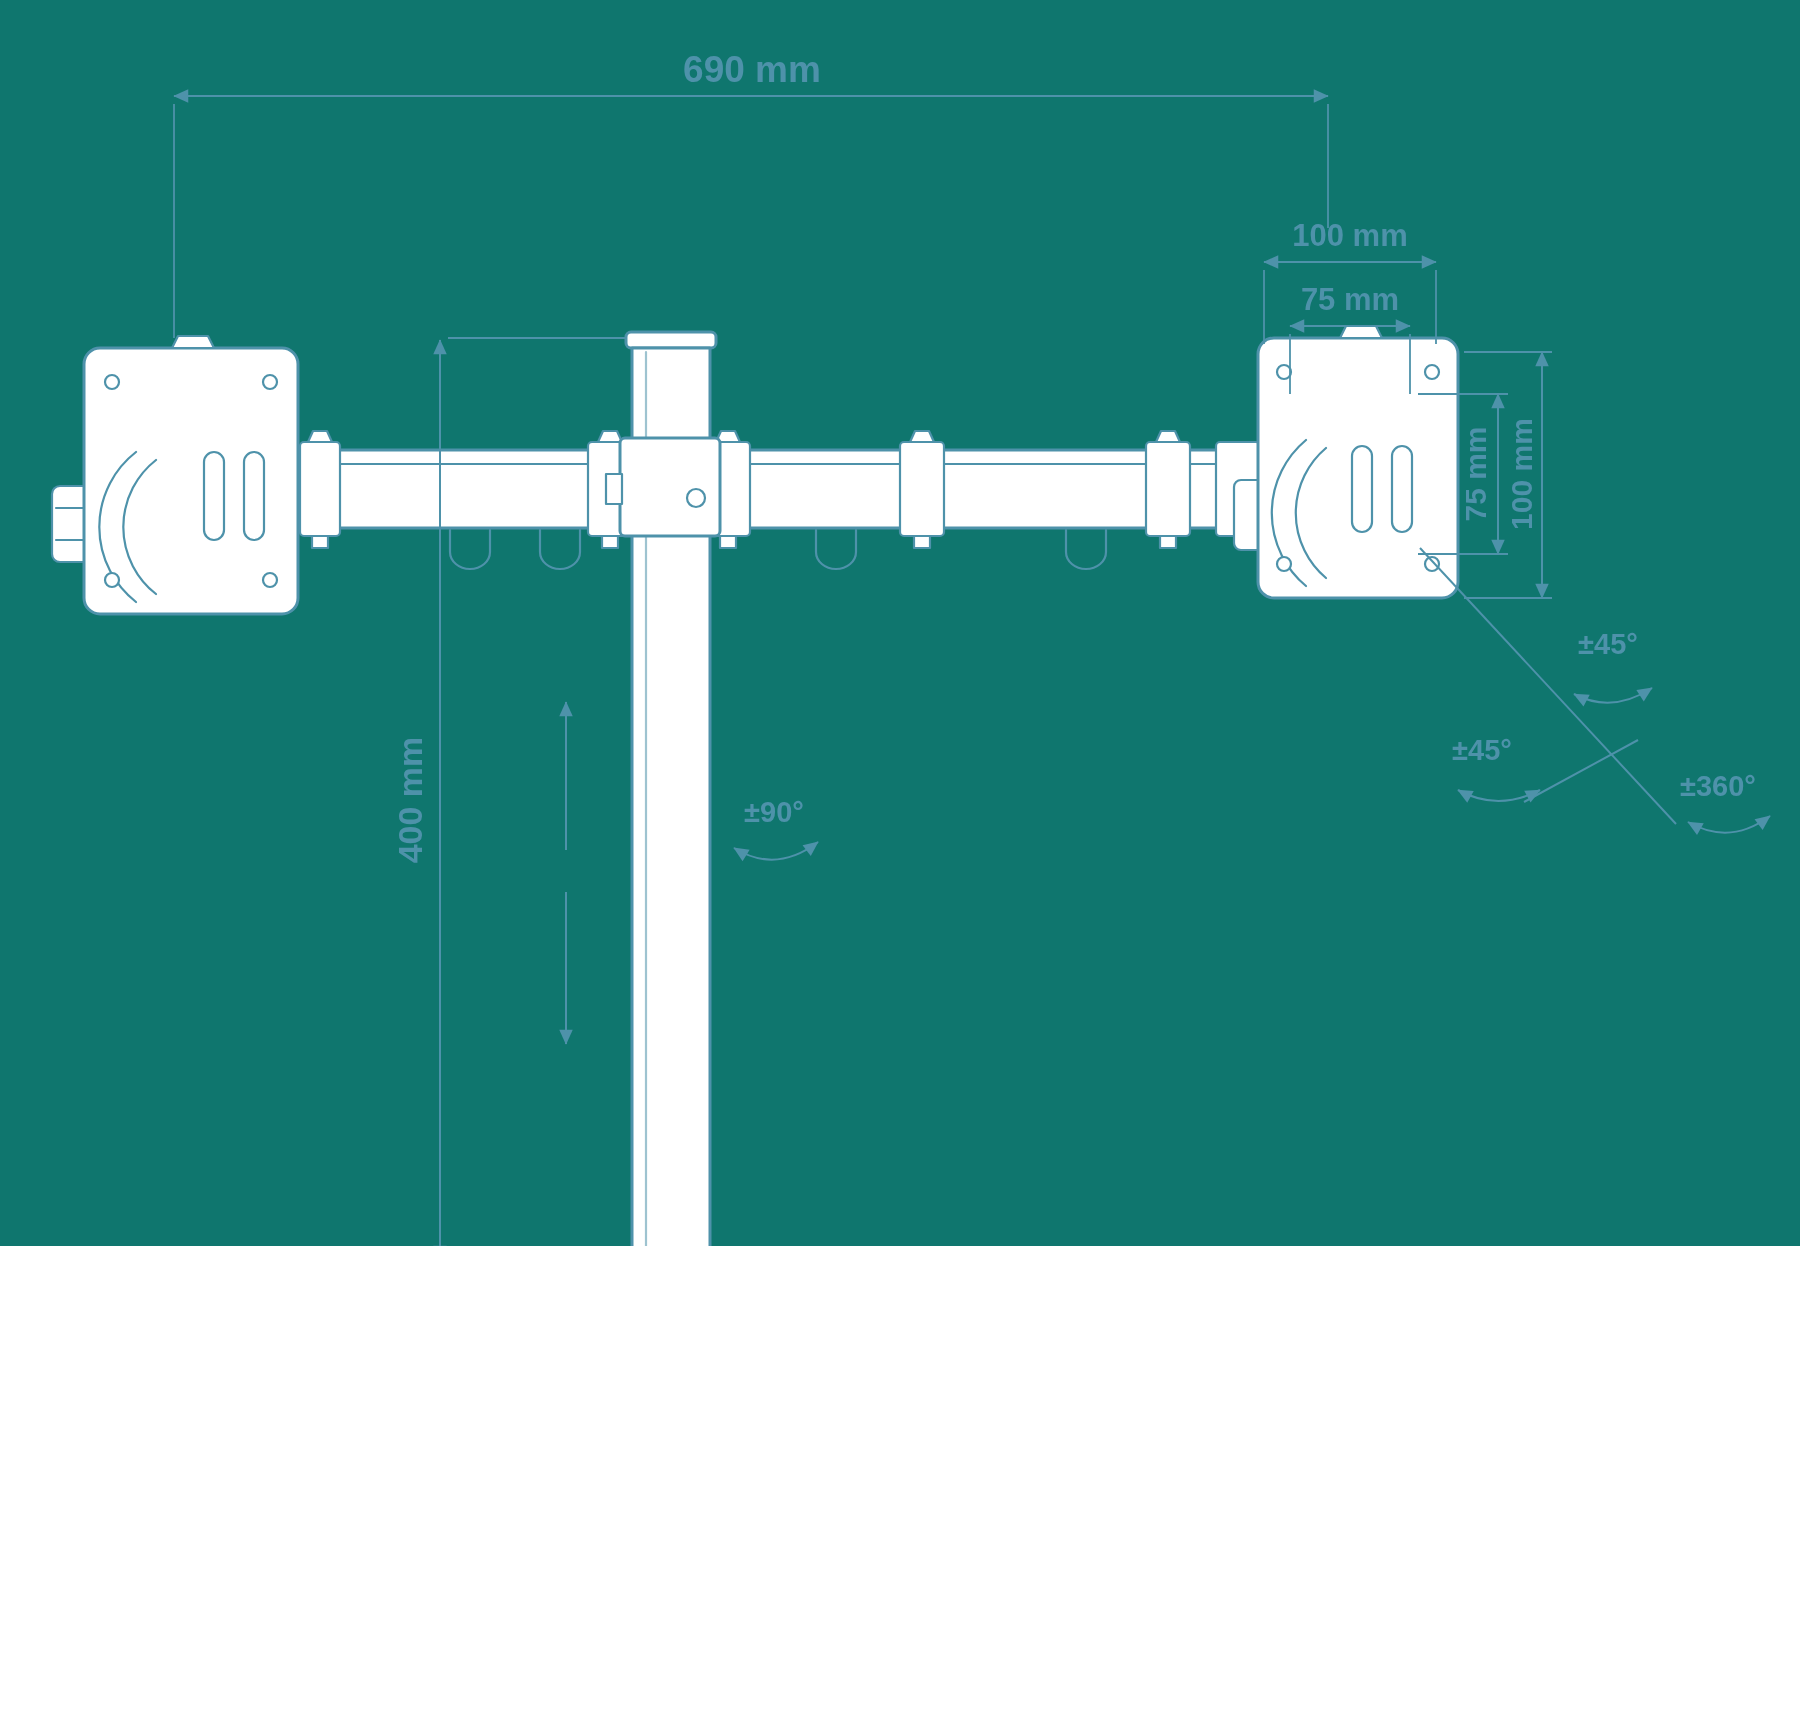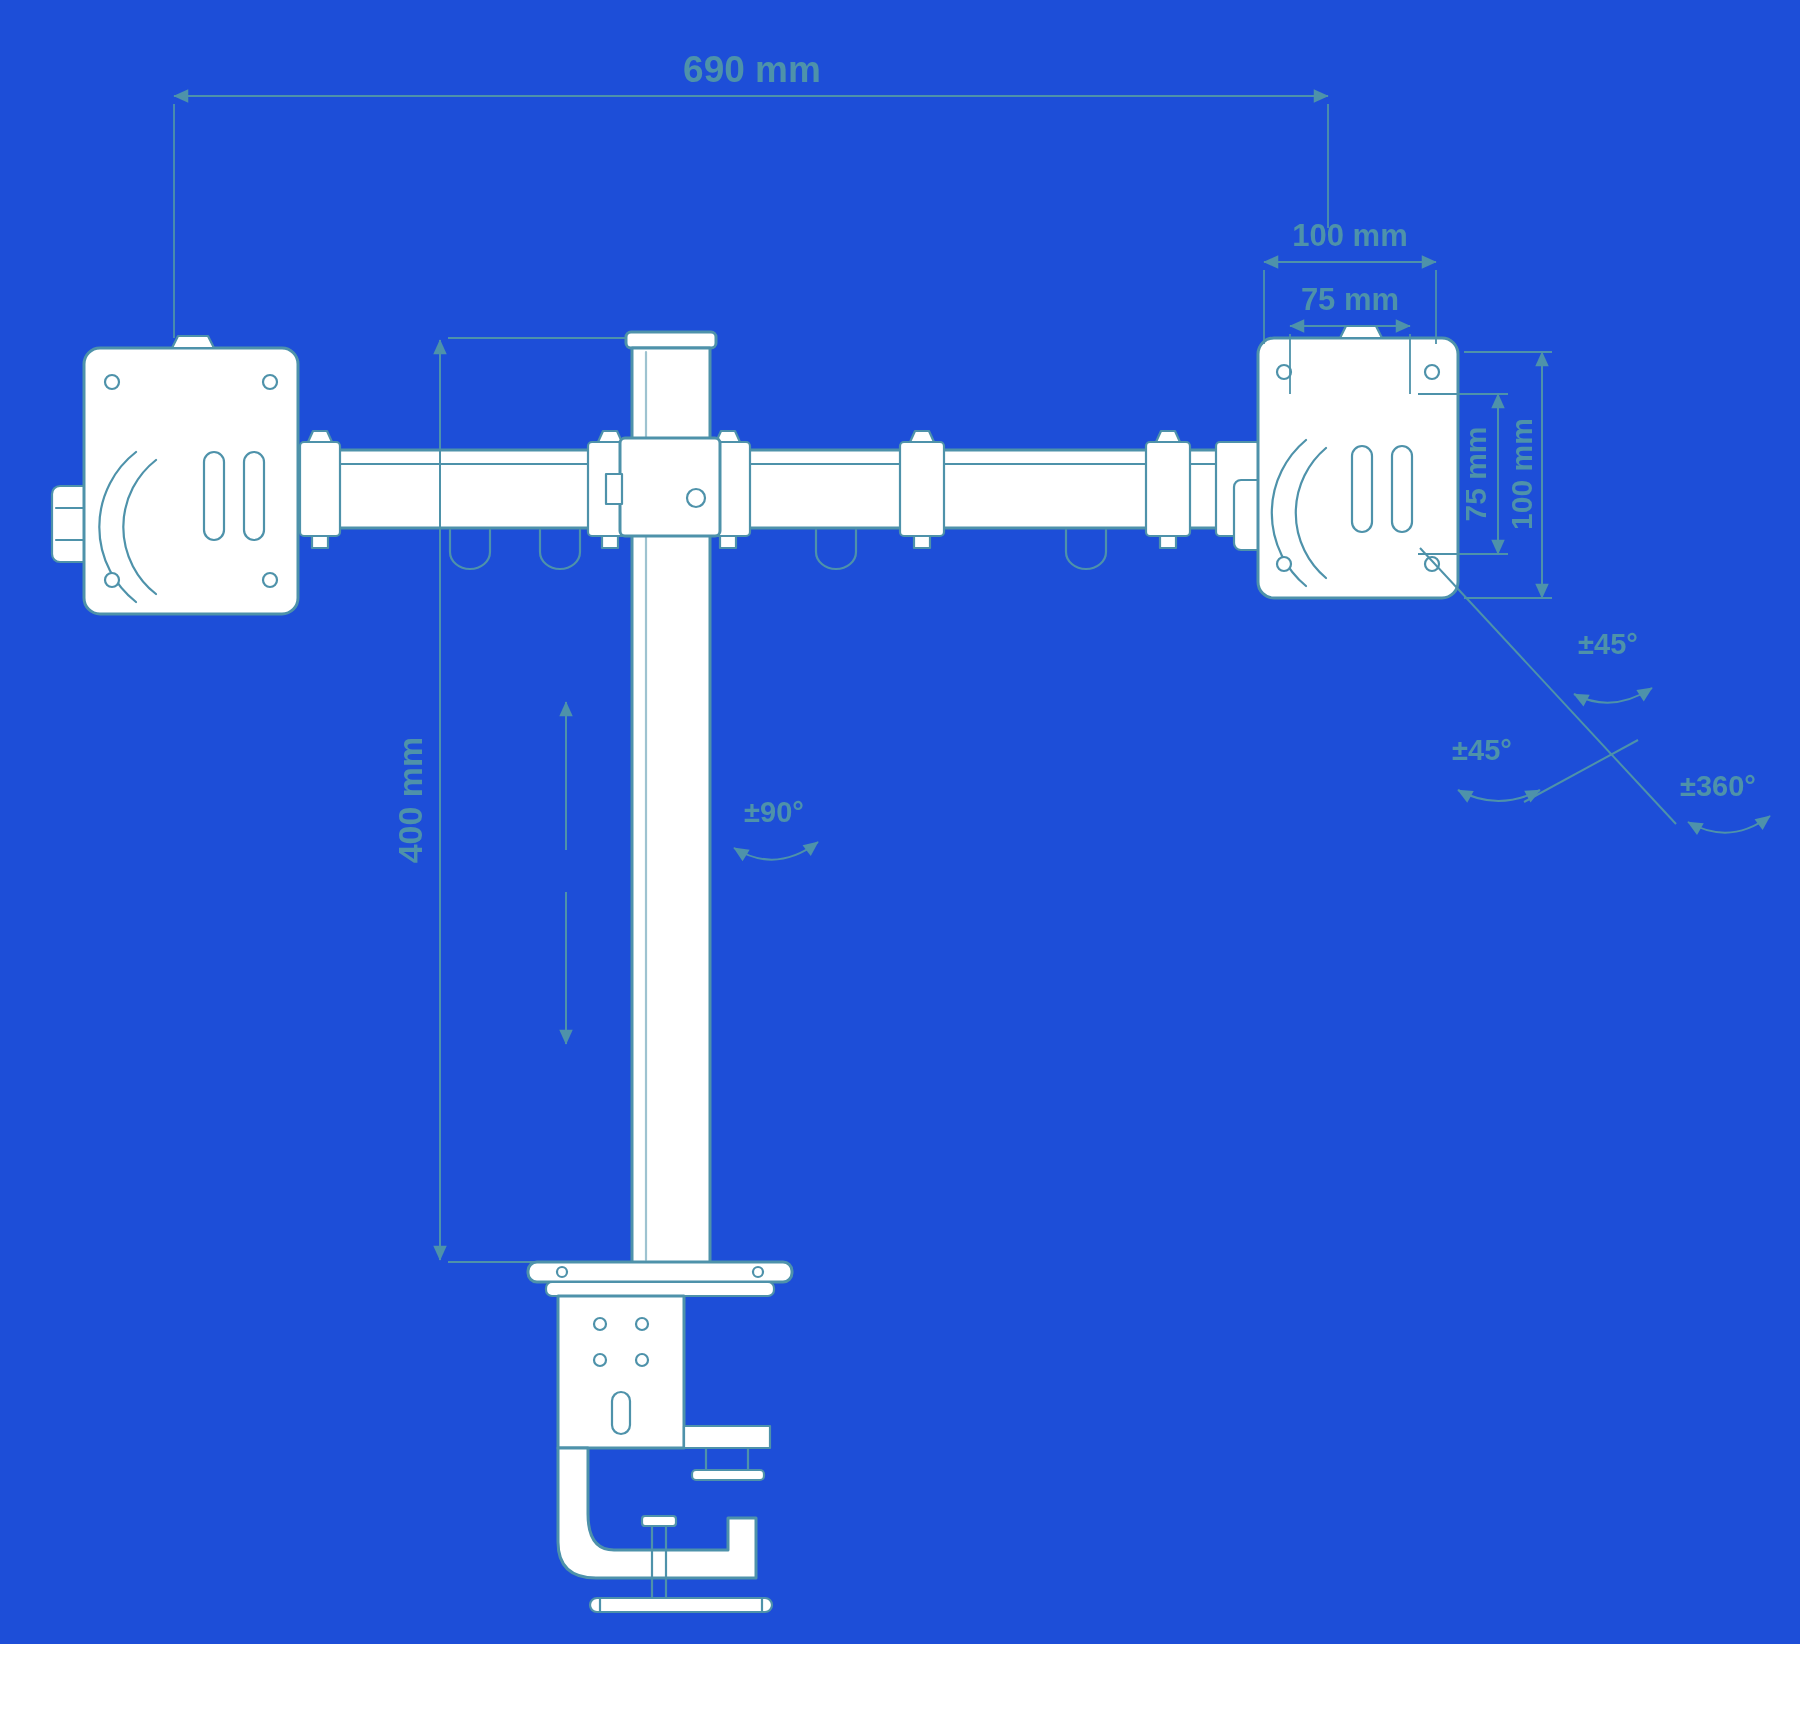--- a/index.html
+++ b/index.html
@@ -1,17 +1,17 @@
 <!DOCTYPE html>
 <html><head>
 <meta charset="utf-8">
 <title>Diagram</title>
 <style>
   html,body{margin:0;padding:0;background:#ffffff;}
-  .stage{width:1800px;height:1644px;background:#1d4ed8;position:relative;overflow:hidden;}
+  .stage{width:1800px;height:1246px;background:#0f766e;position:relative;overflow:hidden;}
   svg{display:block;}
   .part{fill:#ffffff;stroke:#4E92AA;stroke-width:3;stroke-linejoin:round;}
   .part-thin{fill:#ffffff;stroke:#4E92AA;stroke-width:2.2;stroke-linejoin:round;}
   .detail{fill:none;stroke:#4E92AA;stroke-width:2.2;stroke-linecap:round;}
   .hole{fill:#ffffff;stroke:#4E92AA;stroke-width:2.2;}
   .dim{fill:none;stroke:#4E92AA;stroke-width:2;}
   .witness{fill:none;stroke:#4E92AA;stroke-width:1.8;}
   .axis{fill:none;stroke:#4E92AA;stroke-width:2;}
   text{font-family:"Liberation Sans","DejaVu Sans",sans-serif;font-weight:bold;fill:#4E92AA;}
   .t-big{font-size:37px;}

